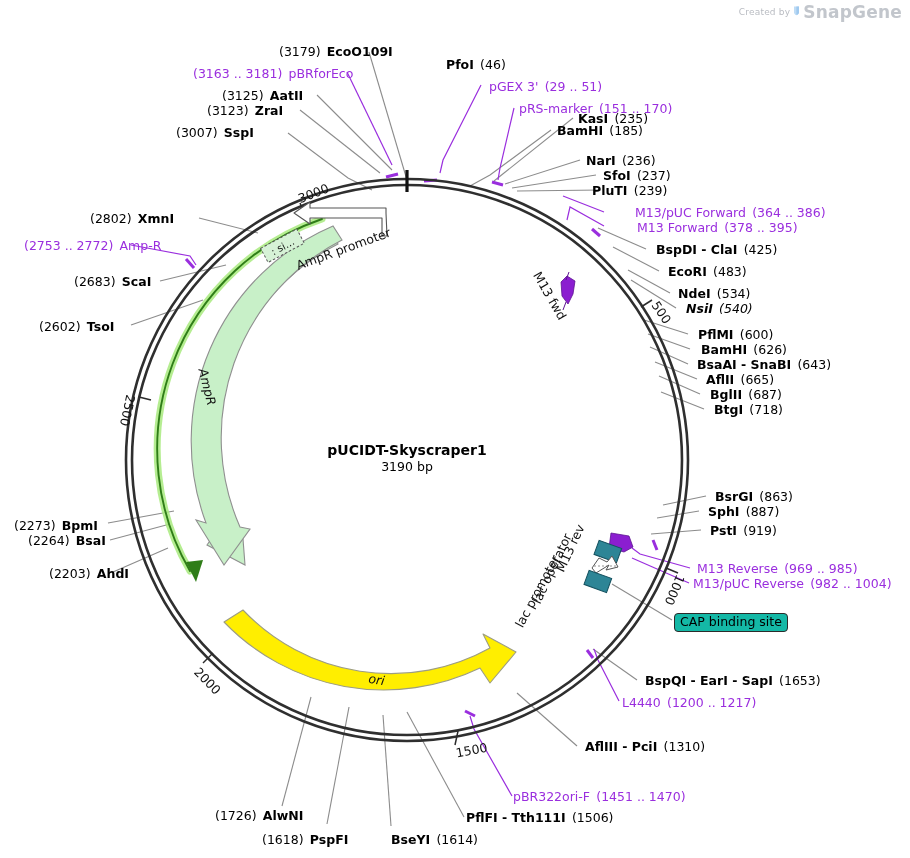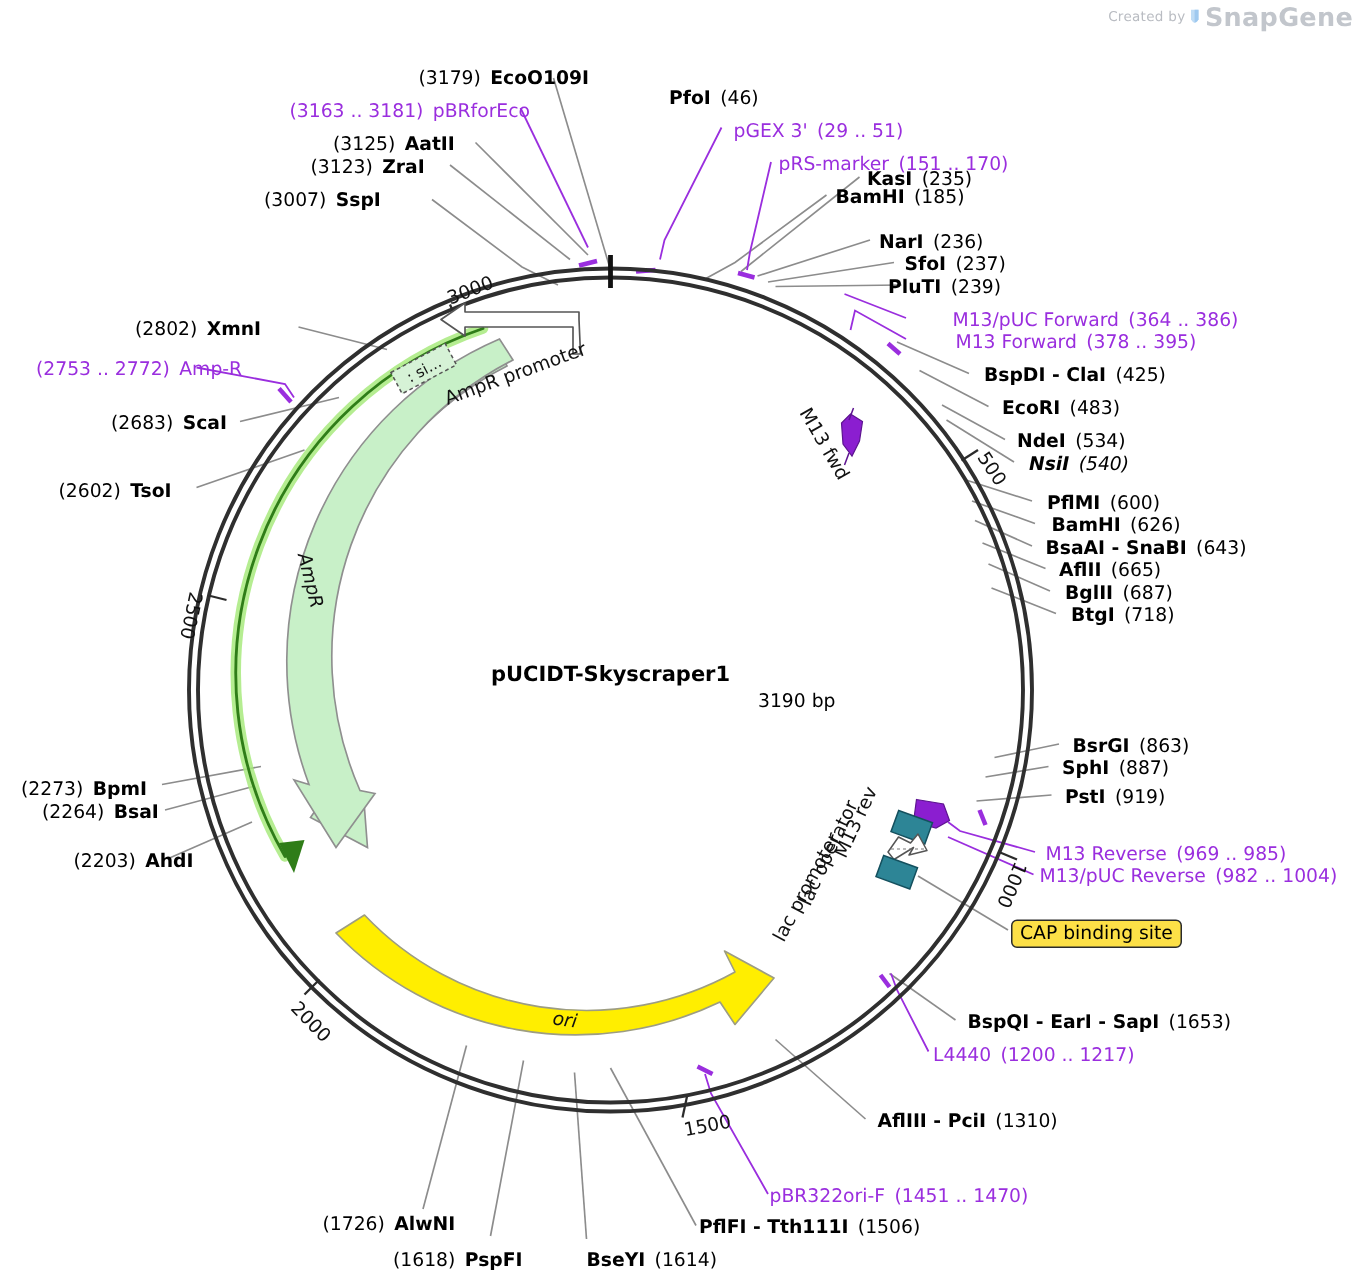--- a/index.html
+++ b/index.html
@@ -19,21 +19,21 @@
   .wm .wm-mark{display:inline-block;width:7px;height:12px;}
   .wm .wm-name{color:#c2c6cc;font-weight:600;font-size:17px;}
   .lbl{position:absolute;white-space:nowrap;font-size:12.5px;color:#000;}
   .lbl.enz{font-weight:bold;}
   .lbl .pos{font-weight:normal;color:#000;}
   .lbl.prim{color:#9a2ede;font-weight:normal;}
   .lbl.prim .pos{color:#9a2ede;}
   .ttl{position:absolute;text-align:center;font-weight:bold;font-size:14px;color:#000;}
   .sub{position:absolute;text-align:center;font-size:12.5px;color:#000;}
   .capbox{
-    position:absolute;background:#fde047;border:1px solid #2b2b2b;border-radius:4px;
+    position:absolute;background:#14b8a6;border:1px solid #2b2b2b;border-radius:4px;
     padding:1px 5px 2px 5px;font-size:12.5px;color:#000;white-space:nowrap;line-height:1.15;
   }
 </style>
 </head>
 <body>
 
 <div class="wm">
   <span>Created by</span>
   <span class="wm-mark">
     <svg width="7" height="12" viewBox="0 0 7 12" xmlns="http://www.w3.org/2000/svg">
@@ -211,21 +211,21 @@
       <rect x="586" y="574" width="24" height="15" transform="rotate(20 598 581)" fill="#2d8596" stroke="#14505e" stroke-width="1"></rect>
     </g>
     <text x="585" y="527" transform="rotate(-65 585 527)" text-anchor="end" font-family="DejaVu Sans, Liberation Sans, sans-serif" font-size="12.5" fill="#111">M13 rev</text>
     <text x="572" y="536" transform="rotate(-65 572 536)" text-anchor="end" font-family="DejaVu Sans, Liberation Sans, sans-serif" font-size="12.5" fill="#111">lac operator</text>
     <text x="560" y="558" transform="rotate(-62 560 558)" text-anchor="end" font-family="DejaVu Sans, Liberation Sans, sans-serif" font-size="12.5" fill="#111">lac promoter</text>
   </g>
 
 </svg>
 
 <div class="ttl" style="left:257px;top:442px;width:300px;">pUCIDT-Skyscraper1</div>
-<div class="sub" style="left:257px;top:459px;width:300px;text-align:right;">3190 bp</div>
+<div class="sub" style="left:257px;top:459px;width:300px;">3190 bp</div>
 
 <div class="capbox" style="left:674px;top:613px;">
   <span>CAP binding site</span>
 </div>
 
 <div id="labels">
     <div class="lbl enz" style="left: 279px; top: 44px;"><span class="pos">(3179)</span> <span>EcoO109I</span></div>
     <div class="lbl prim" style="left: 193px; top: 66px;"><span class="pos">(3163 .. 3181)</span> <span>pBRforEco</span></div>
     <div class="lbl enz" style="left: 222px; top: 88px;"><span class="pos">(3125)</span> <span>AatII</span></div>
     <div class="lbl enz" style="left: 207px; top: 103px;"><span class="pos">(3123)</span> <span>ZraI</span></div>

